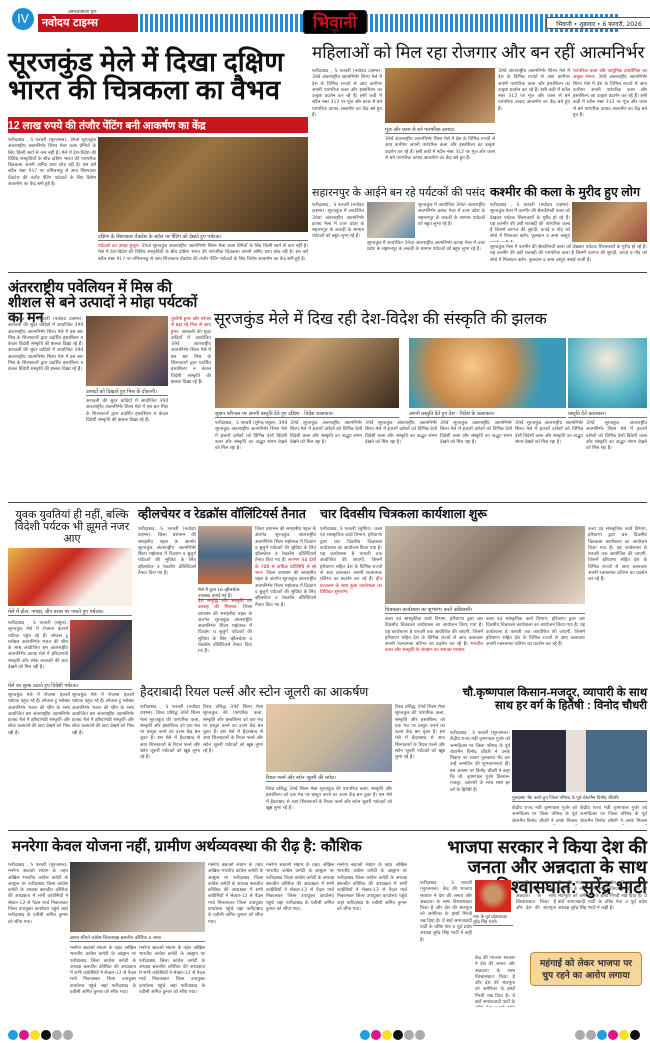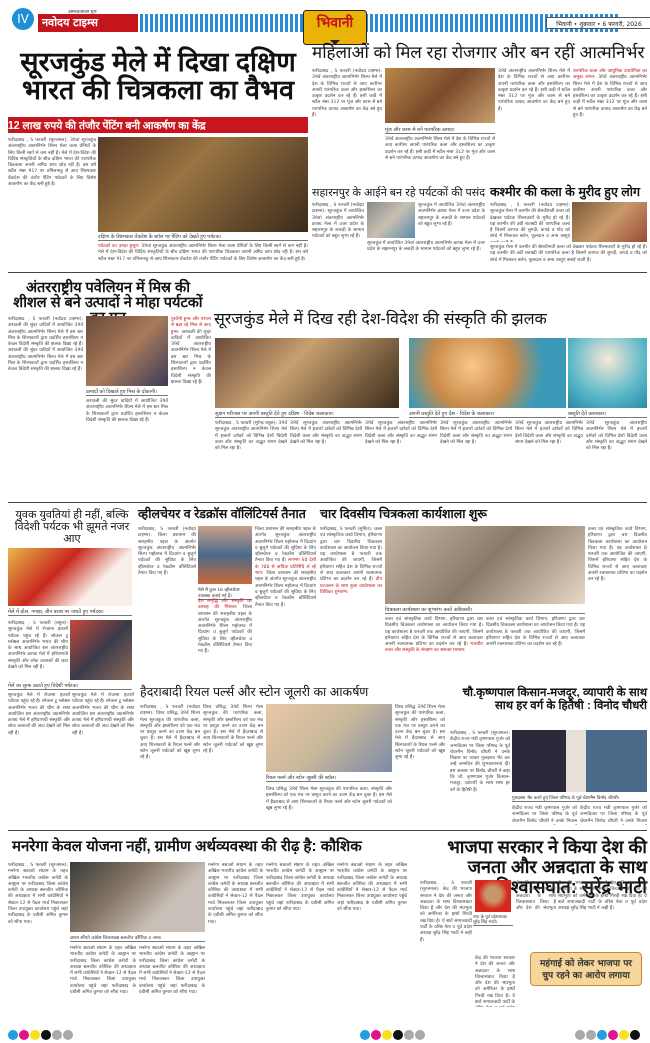--- a/index.html
+++ b/index.html
@@ -3,24 +3,24 @@
 <meta charset="utf-8">
 <style>
 *{box-sizing:border-box;margin:0;padding:0}
 body{width:650px;height:1043px;background:#fff;font-family:"DejaVu Sans",sans-serif;color:#222;position:relative;overflow:hidden}
 .abs{position:absolute}
 .mast{left:8px;top:0;width:650px;height:40px}
 .pgnum{left:4px;top:8px;width:22px;height:22px;border-radius:50%;background:#1e8fd6;color:#fff;font-size:12px;text-align:center;line-height:22px;font-family:"Liberation Sans",sans-serif}
 .logo{left:30px;top:14px;width:100px;height:18px;background:#c4141c;color:#fff;font-weight:bold;font-size:11px;padding-left:4px;line-height:18px}
 .logo-small{left:60px;top:8px;font-size:5px;color:#333}
 .stripes{left:132px;top:14px;width:480px;height:18px;background:repeating-linear-gradient(90deg,#2a8bd6 0 3px,#fff 3px 5px)}
-.citytag{left:295px;top:10px;width:64px;height:35px;background:#eab308;border:1px solid #222;border-radius:3px;color:#c4141c;font-weight:bold;font-size:14px;text-align:center;line-height:22px}
+.citytag{left:295px;top:10px;width:64px;height:24px;background:#000000;border:1px solid #222;border-radius:3px;color:#c4141c;font-weight:bold;font-size:17px;text-align:center;line-height:22px}
 .citytag:after{content:"";position:absolute;left:26px;bottom:-6px;border:5px solid transparent;border-top-color:#222}
 .dateline{left:538px;top:17px;width:106px;height:12px;border:1px solid #555;font-size:6px;line-height:11px;text-align:center;background:#fff}
-.h-big{font-family:"Liberation Sans",sans-serif;font-weight:bold;color:#111;line-height:1.05;text-align:center}
+.h-big{font-family:"Liberation Sans",sans-serif;font-weight:bold;color:#111;line-height:1.05;text-align:left}
 .h-med{font-family:"Liberation Sans",sans-serif;color:#111;line-height:1.1}
 .redband{background:#c8161e;color:#fff;font-family:"Liberation Sans",sans-serif;font-weight:bold}
 .txt{font-size:4.6px;line-height:6.3px;color:#444;text-align:justify;overflow:hidden}
 .txt .r{color:#c4141c}
 .photo{background:#8a6a4a;overflow:hidden;position:absolute}
 .cap{font-size:5px;color:#333;border-bottom:1px solid #777;padding-bottom:1px}
 .rule{background:#444;height:1px}
 .callout{background:#f6d69a;border:1px solid #c48a2a;color:#333;font-weight:bold;font-size:9px;text-align:center;line-height:12px;padding:4px;border-radius:4px}
 .dots span{display:inline-block;width:10px;height:10px;border-radius:50%;margin-right:1px}
 </style>

